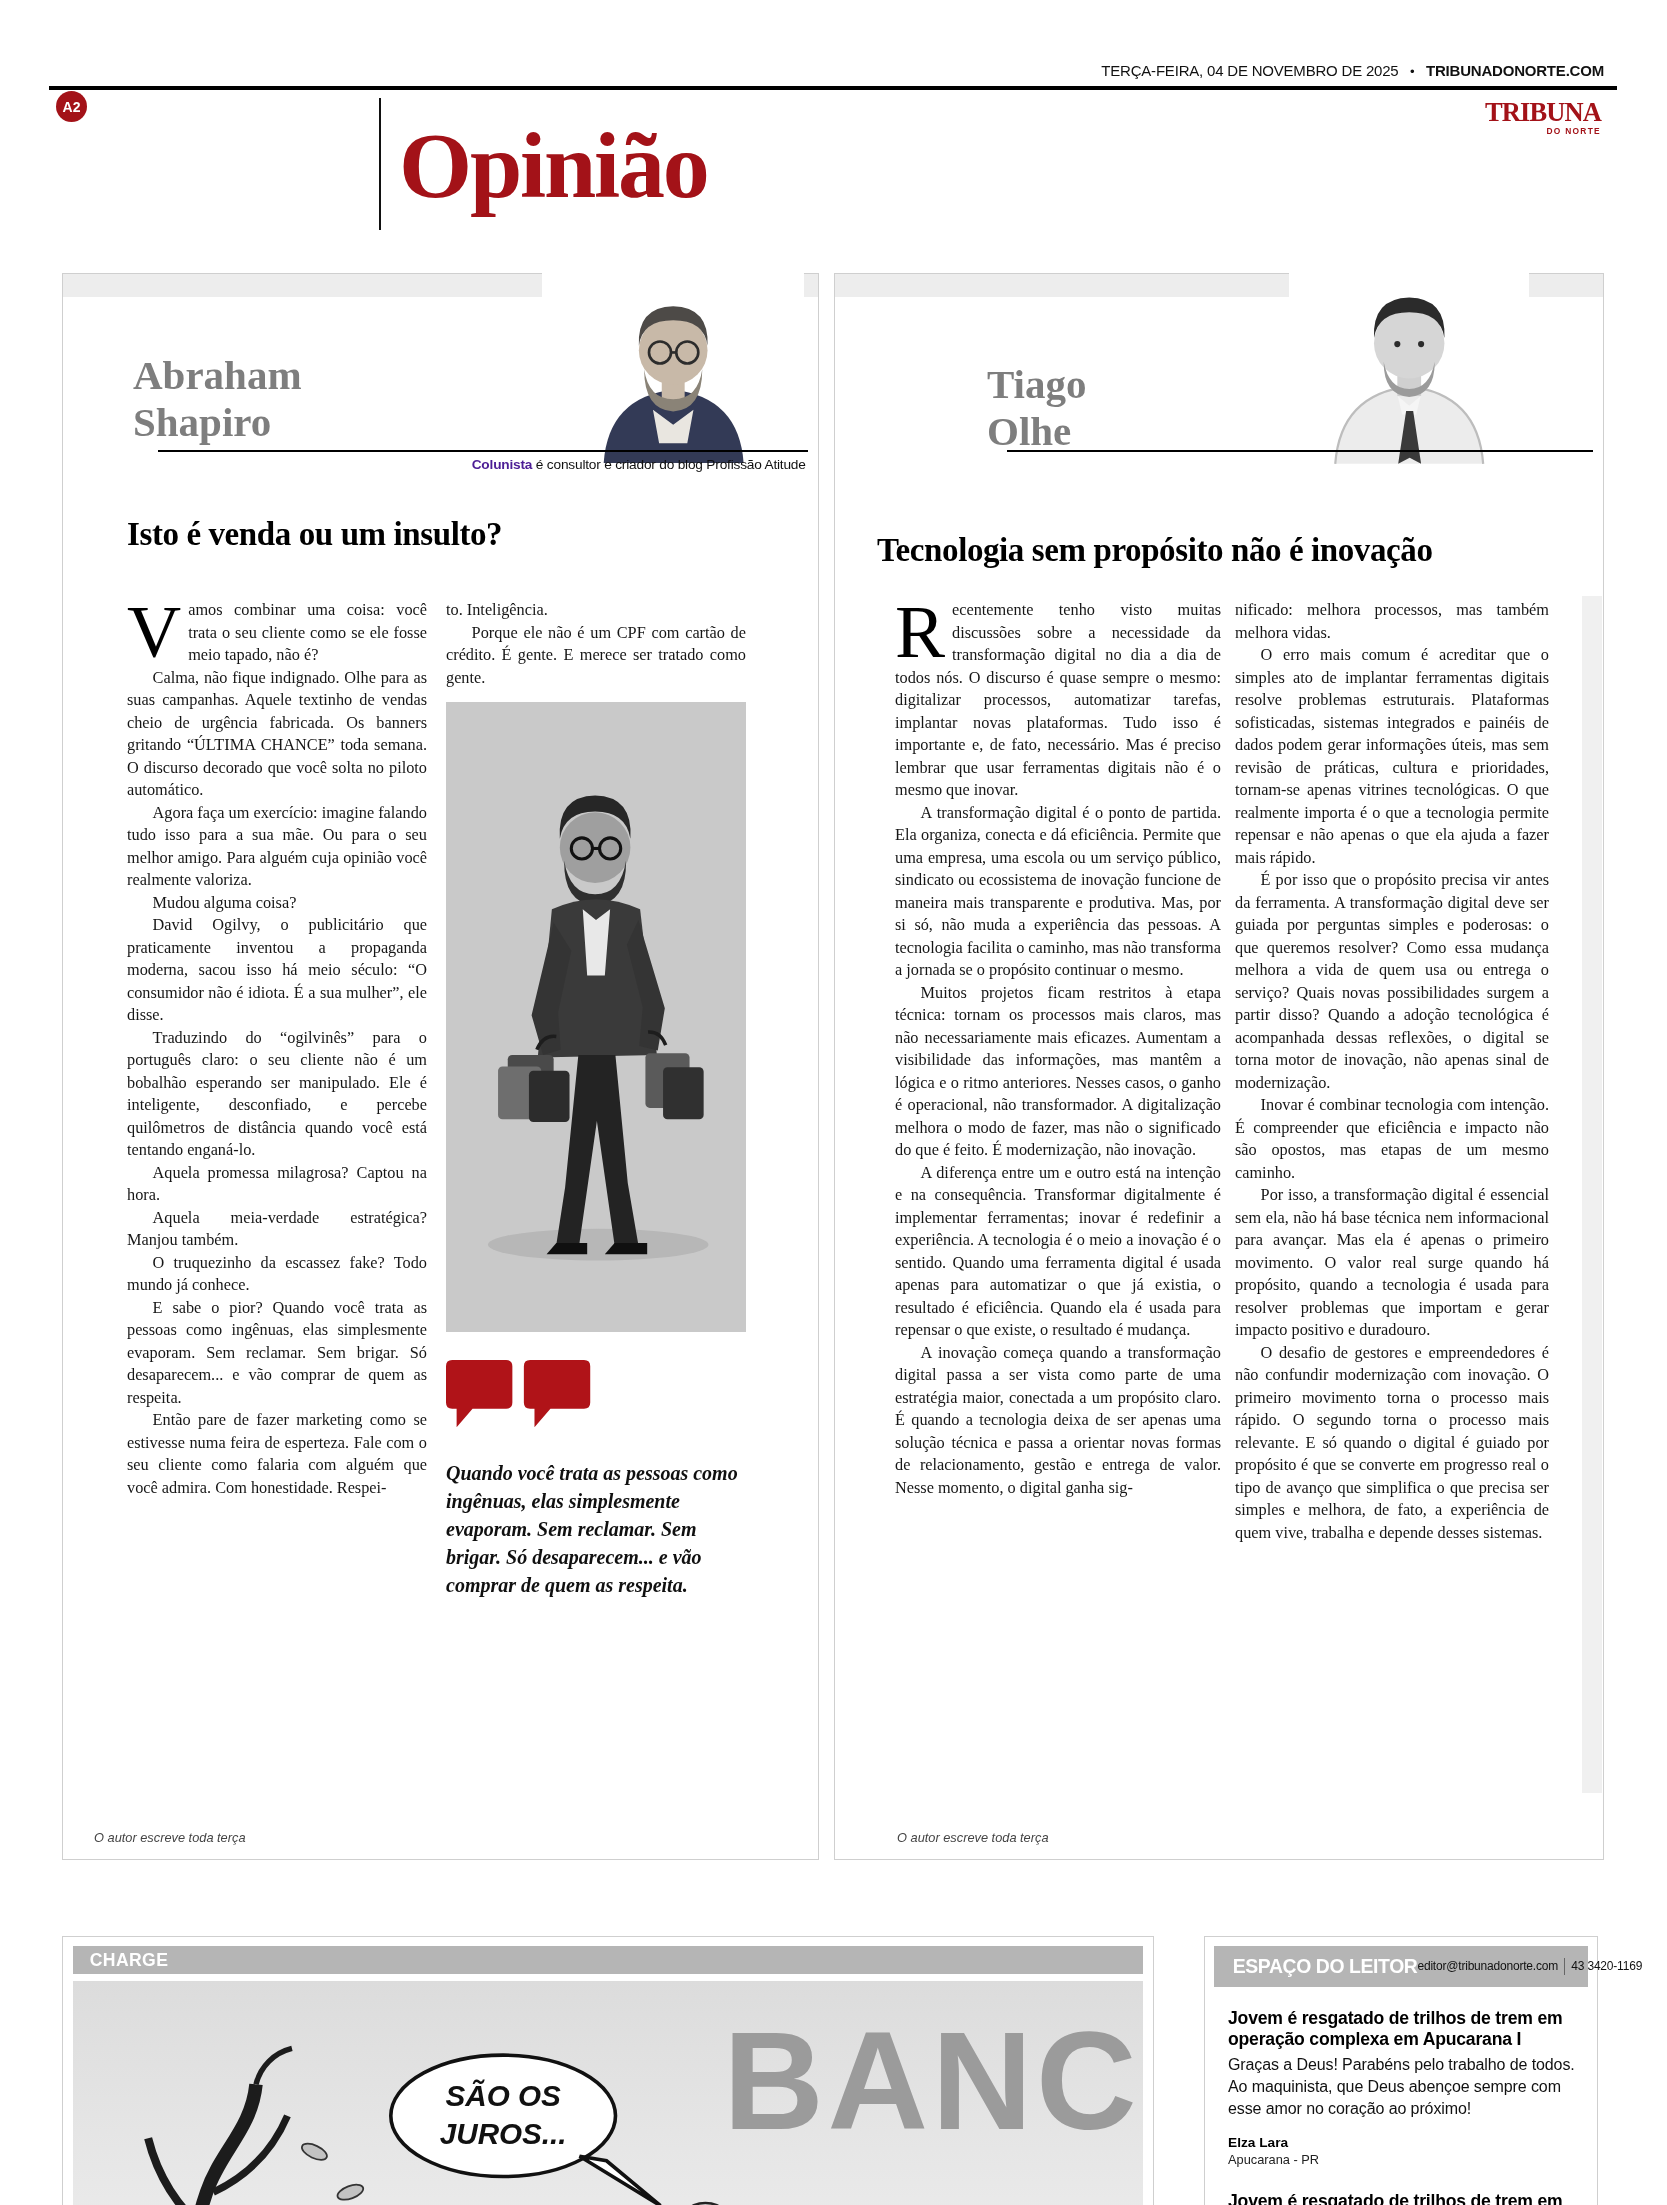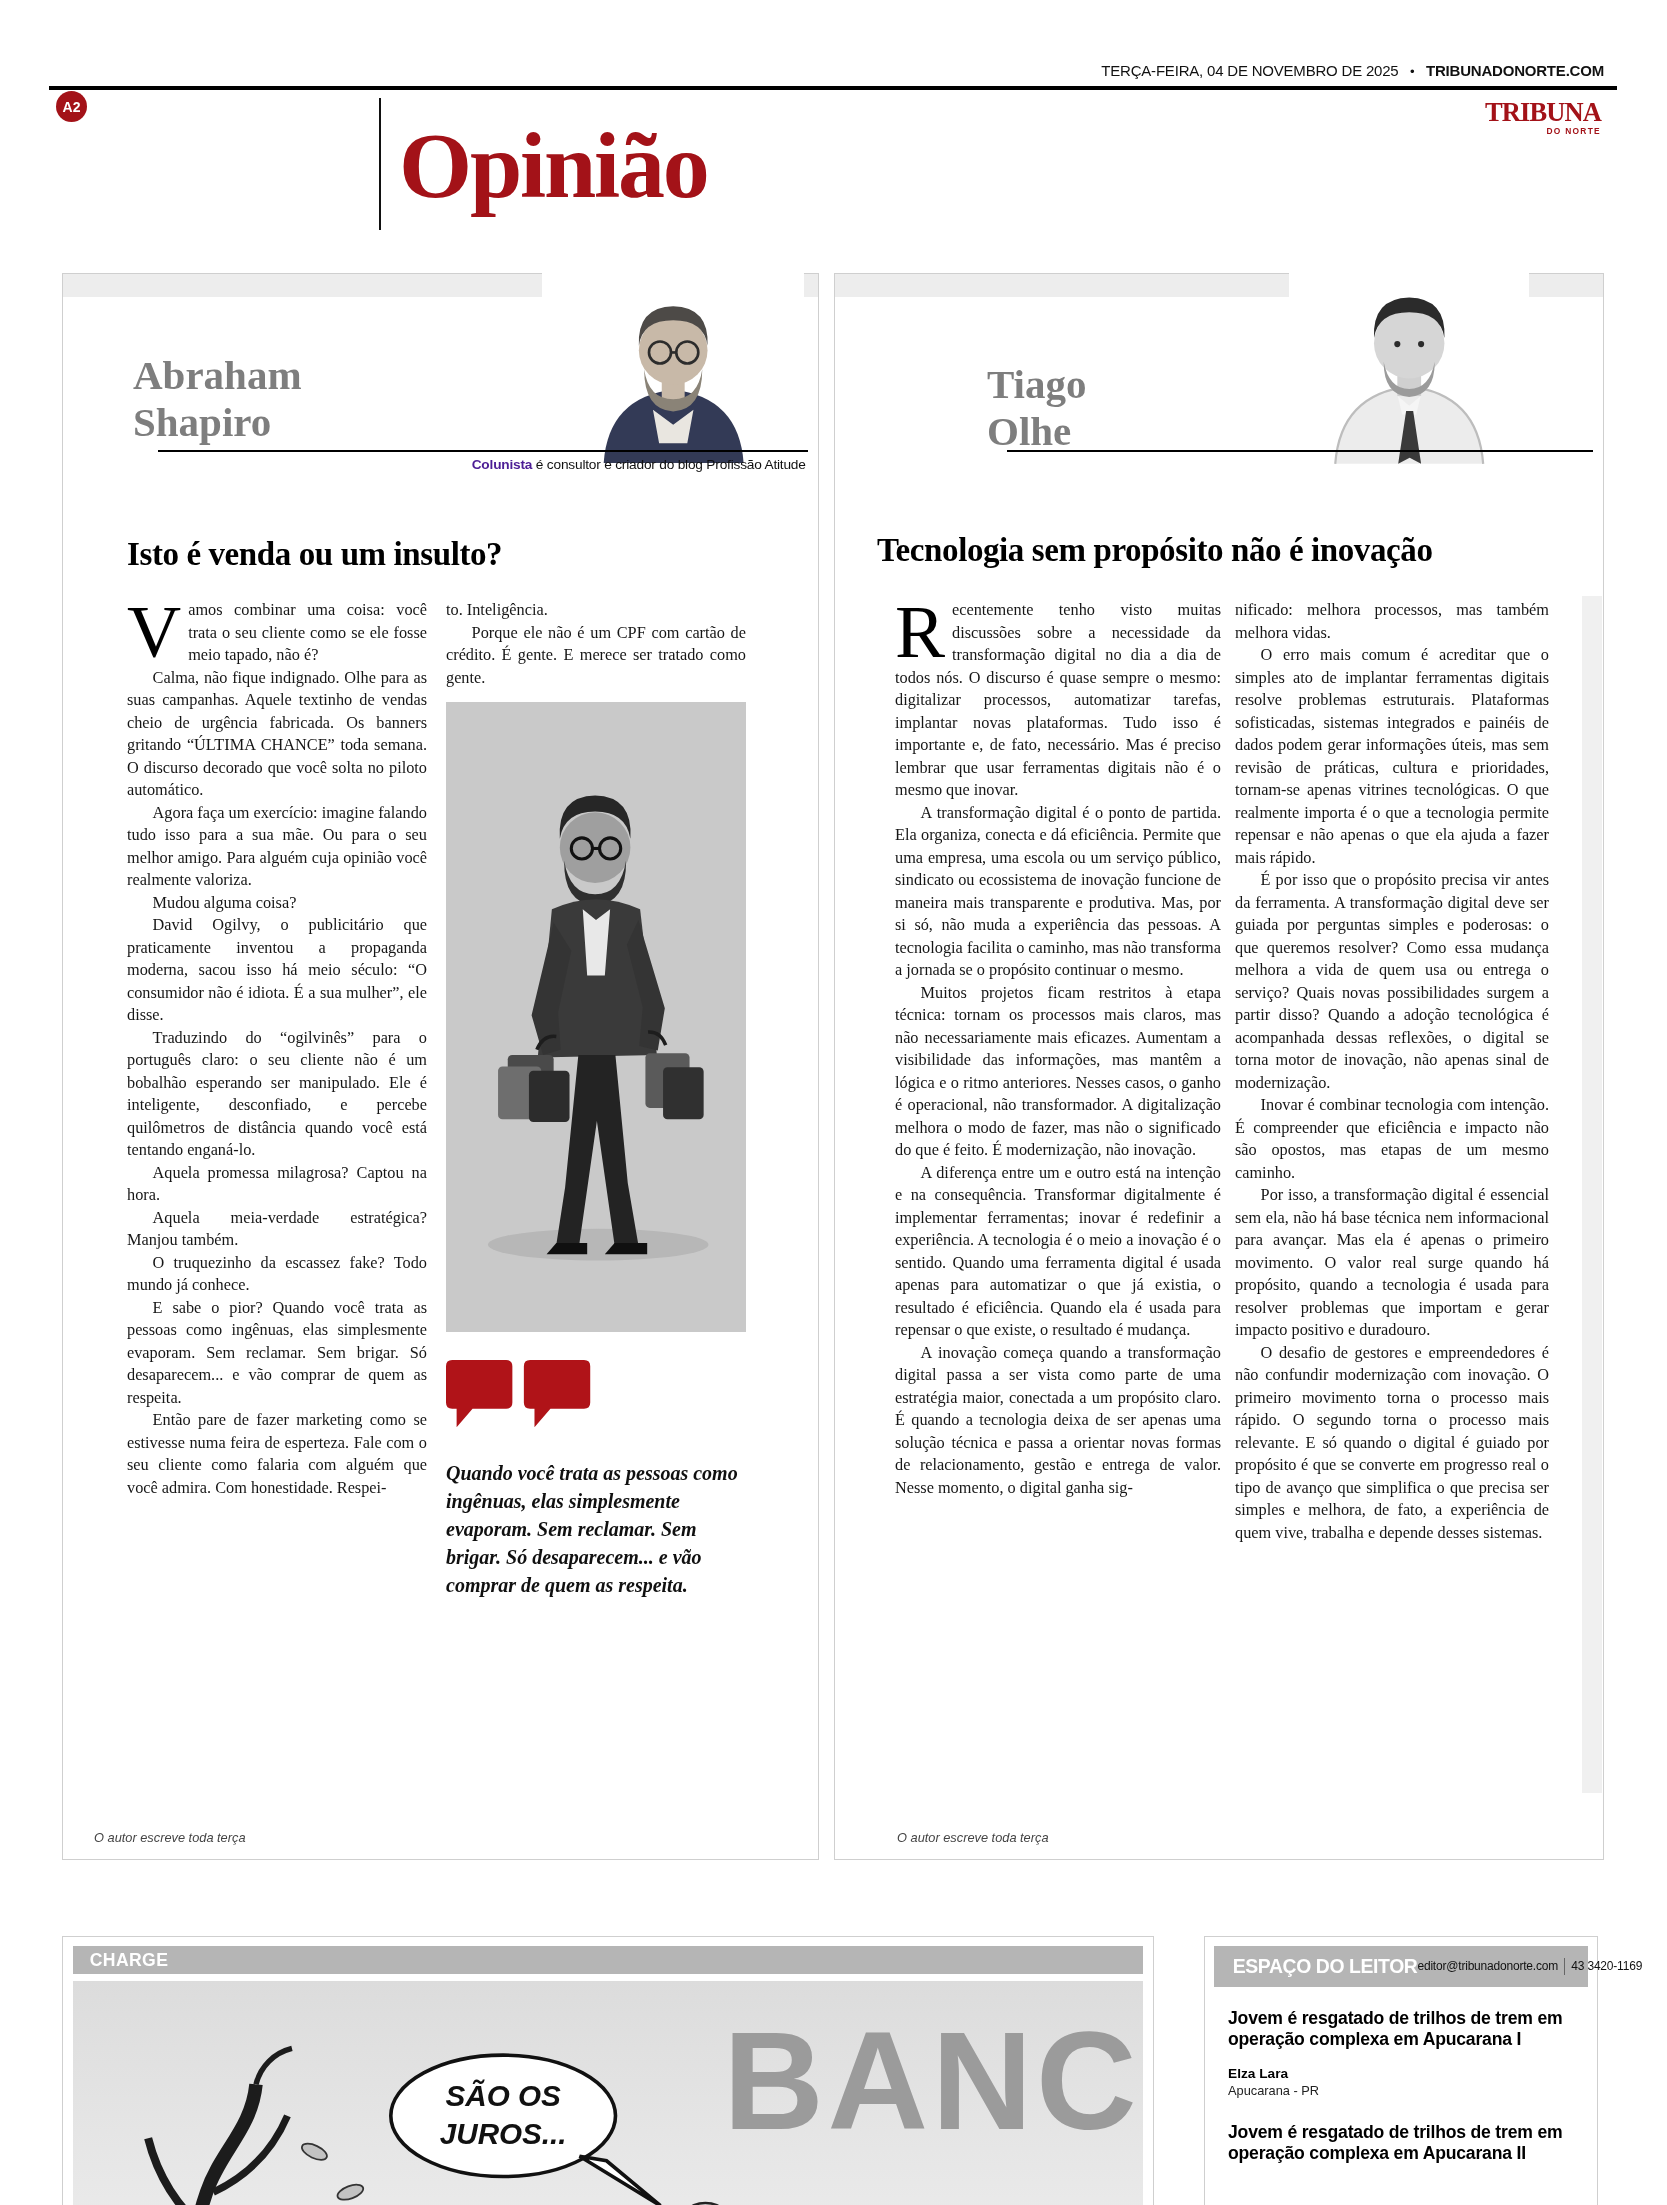--- a/index.html
+++ b/index.html
@@ -37,21 +37,21 @@
   .p-left .photo{left:479px;top:-14px;width:262px;height:204px;}
   .p-right .photo{left:454px;top:-17.6px;width:240px;height:208px;}
   .rule-black{position:absolute;height:1.8px;background:#000;}
   .p-left .rule-black{left:95px;right:9.7px;top:176px;}
   .p-right .rule-black{left:172px;right:9.7px;top:176px;}
   .byline{position:absolute;right:12.3px;top:182px;text-align:right;width:551px;
           font-family:"Liberation Sans",sans-serif;font-size:13.7px;line-height:17px;
           letter-spacing:-0.2px;color:#111;}
   .byline .red{color:#4c1d95;font-weight:700;}
   .headline{position:absolute;font-weight:700;font-size:33px;letter-spacing:-0.4px;color:#000;white-space:nowrap;}
-  .p-left .headline{left:64px;top:240px;text-align:center;}
+  .p-left .headline{left:64px;top:220px;text-align:center;}
   .p-right .headline{left:42px;top:236px;}
   .col{position:absolute;top:325px;font-size:16.3px;line-height:22.5px;text-align:justify;color:#161616;}
   .p-left .col1{left:64px;width:300px;}
   .p-left .col2{left:383px;width:300px;}
   .p-right .col1{left:60px;width:326px;}
   .p-right .col2{left:400px;width:314px;font-family:Liberation Serif, serif;}
   .para{margin:0;text-indent:25.6px;}
   .para.first{text-indent:0;}
   .dropcap .para.first::first-letter{float:left;font-size:75px;line-height:58px;
         padding:3.5px 7px 0 0;font-weight:400;color:#000;}
@@ -313,20 +313,21 @@
       <span class="lbl">ESPAÇO DO LEITOR</span>
       <span class="contact">
         <span>editor@tribunadonorte.com</span>
         <span class="sep"></span>
         <span>43 3420-1169</span>
       </span>
     </div>
     <div class="letters">
         <article class="letter first">
         <h3>Jovem é resgatado de trilhos de trem em operação complexa em Apucarana I</h3>
+        <p class="lbody">Graças a Deus! Parabéns pelo trabalho de todos. Ao maquinista, que Deus abençoe sempre com esse amor no coração ao próximo!</p>
         <div class="lauthor">Elza Lara</div>
         <div class="lcity">Apucarana - PR</div>
       </article>
         <article class="letter">
         <h3>Jovem é resgatado de trilhos de trem em operação complexa em Apucarana II</h3>
 
       </article>
       </div>
   </section>
 

